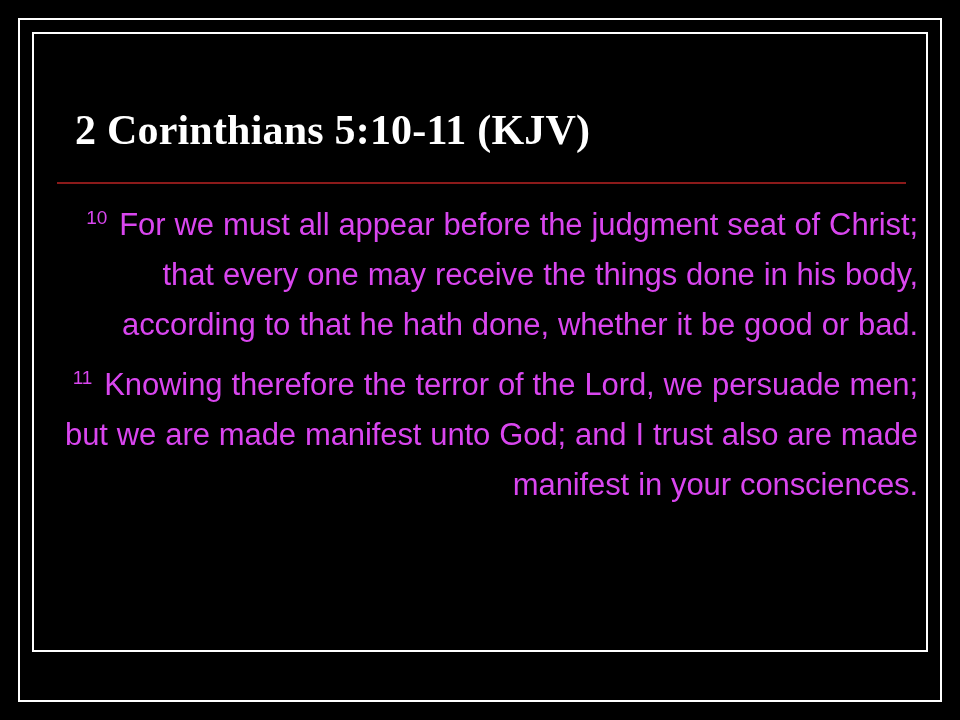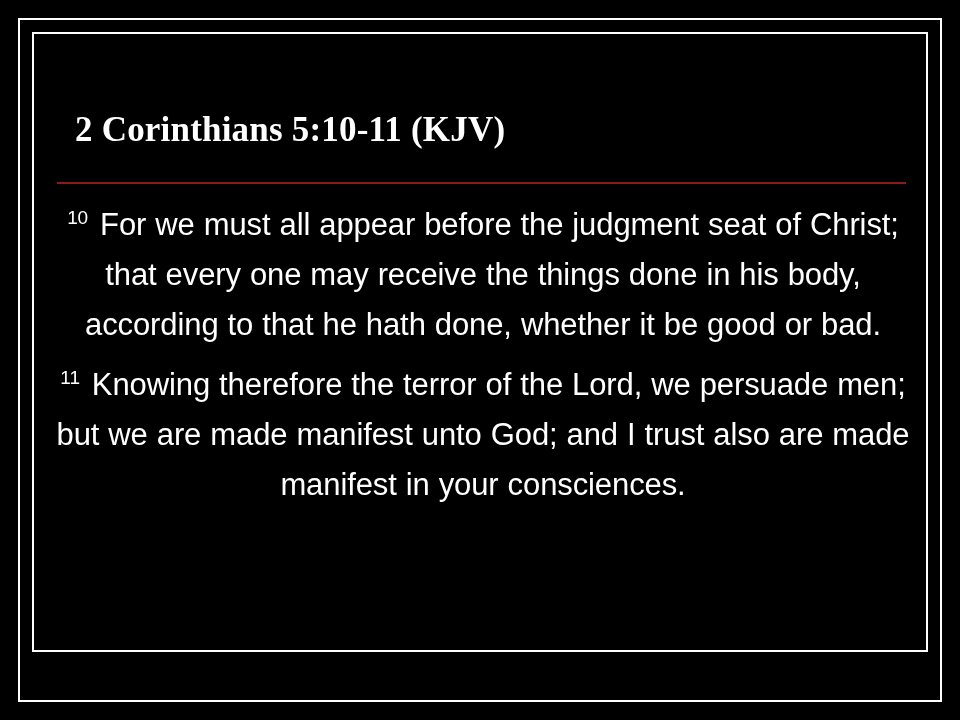--- a/index.html
+++ b/index.html
@@ -47,21 +47,21 @@
     height: 616px;
     box-sizing: border-box;
   }
 
   .title {
     position: absolute;
     left: 41px;
     top: 70px;
     font-family: "Liberation Serif", "DejaVu Serif", serif;
     font-weight: bold;
-    font-size: 35px;
+    font-size: 42px;
     line-height: 52px;
     color: #ffffff;
     letter-spacing: 0.2px;
     white-space: nowrap;
   }
 
   .title-rule {
     position: absolute;
     left: 23px;
     top: 148px;
@@ -71,26 +71,26 @@
   }
 
   .body {
     position: absolute;
     left: 14px;
     top: 166px;
     width: 870px;
   }
 
   .verse {
-    color: #ffffff;
+    color: #d946ef;
     font-family: "Liberation Sans", sans-serif;
     font-size: 31px;
     line-height: 50px;
     margin: 0 0 10px 0;
-    text-align: center;
+    text-align: right;
     letter-spacing: -0.1px;
     word-spacing: 0.5px;
   }
   .verse:last-child { margin-bottom: 8px; }
 
   .vnum {
     font-size: 19px;
     vertical-align: 11px;
     line-height: 0;
     padding-right: 3px;

